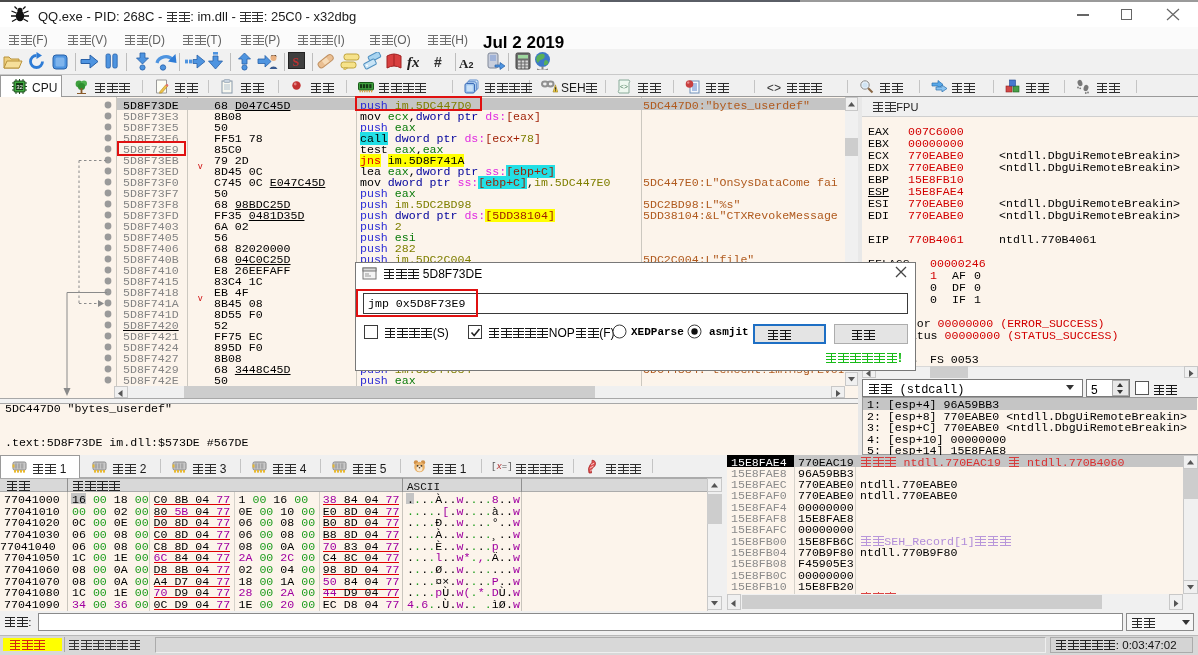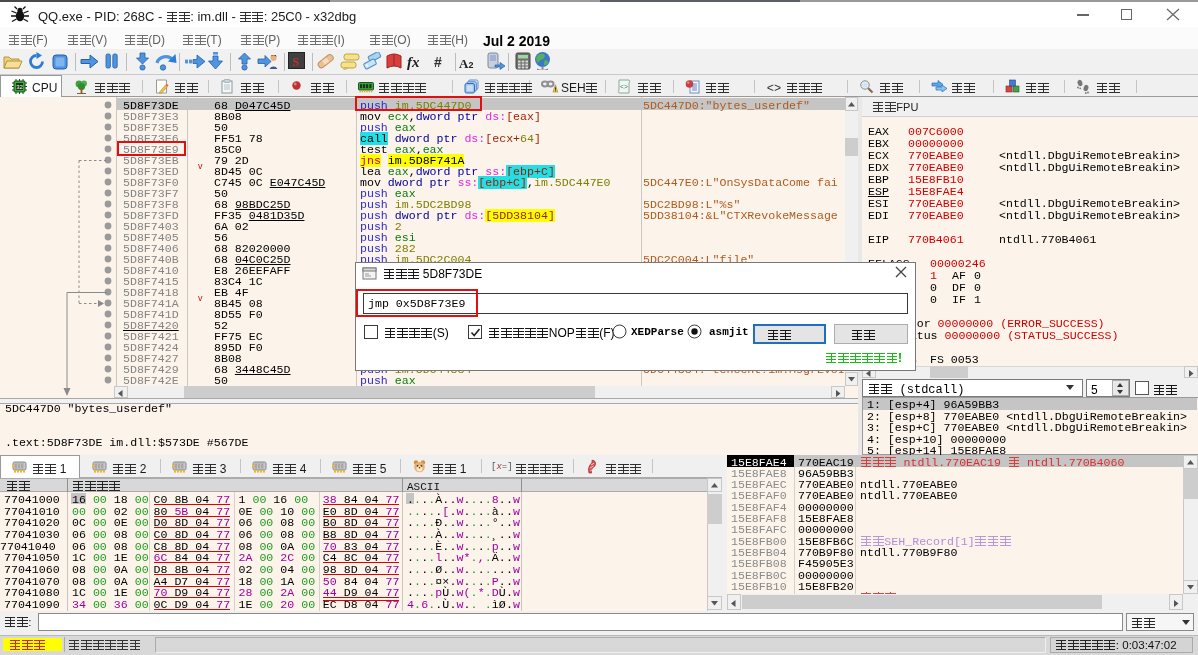--- a/index.html
+++ b/index.html
@@ -31,21 +31,21 @@
   </svg>
 <div class="a" style="left:0px;top:27px;width:1198px;height:22px;background:#FBFBFB"></div>
 <div class="a" style="left:8px;top:33px;font-size:12px;color:#606060;white-space:pre"><i class="cj"></i><i class="cj"></i>(F)</div>
 <div class="a" style="left:67px;top:33px;font-size:12px;color:#606060;white-space:pre"><i class="cj"></i><i class="cj"></i>(V)</div>
 <div class="a" style="left:124px;top:33px;font-size:12px;color:#606060;white-space:pre"><i class="cj"></i><i class="cj"></i>(D)</div>
 <div class="a" style="left:182px;top:33px;font-size:12px;color:#606060;white-space:pre"><i class="cj"></i><i class="cj"></i>(T)</div>
 <div class="a" style="left:240px;top:33px;font-size:12px;color:#606060;white-space:pre"><i class="cj"></i><i class="cj"></i>(P)</div>
 <div class="a" style="left:297px;top:33px;font-size:12px;color:#606060;white-space:pre"><i class="cj"></i><i class="cj"></i><i class="cj"></i>(I)</div>
 <div class="a" style="left:369px;top:33px;font-size:12px;color:#606060;white-space:pre"><i class="cj"></i><i class="cj"></i>(O)</div>
 <div class="a" style="left:427px;top:33px;font-size:12px;color:#606060;white-space:pre"><i class="cj"></i><i class="cj"></i>(H)</div>
-<div class="a" style="left:483px;top:33px;font-size:14px;color:#000;font-family:'Liberation Sans';white-space:pre"><b>Jul 2 2019</b></div>
+<div class="a" style="left:483px;top:33px;font-size:17px;color:#000;font-family:'Liberation Sans';white-space:pre"><b>Jul 2 2019</b></div>
 <div class="a" style="left:0px;top:49px;width:1198px;height:26px;background:#F1F1F1;border-bottom:1px solid #C9C9C9"></div>
 <div class="a" style="left:75px;top:53px;width:1px;height:18px;background:#BDBDBD"></div>
 <div class="a" style="left:126px;top:53px;width:1px;height:18px;background:#BDBDBD"></div>
 <div class="a" style="left:179px;top:53px;width:1px;height:18px;background:#BDBDBD"></div>
 <div class="a" style="left:230px;top:53px;width:1px;height:18px;background:#BDBDBD"></div>
 <div class="a" style="left:283.5px;top:53px;width:1px;height:18px;background:#BDBDBD"></div>
 <div class="a" style="left:311.5px;top:53px;width:1px;height:18px;background:#BDBDBD"></div>
 <div class="a" style="left:455px;top:53px;width:1px;height:18px;background:#BDBDBD"></div>
 <div class="a" style="left:508px;top:53px;width:1px;height:18px;background:#BDBDBD"></div>
 <svg class="a" style="left:3px;top:53px" width="20" height="17" viewBox="0 0 20 17">
@@ -329,21 +329,21 @@
     <circle cx="4" cy="4" r="3.4" fill="#9A9A9A"></circle>
   </svg>
 <div class="a mono" style="left:123px;top:122px;"><span style="color:#848484">5D8F73E5</span></div>
 <div class="a mono" style="left:214px;top:122px;"><span style="color:#000">50</span></div>
 <div class="a mono" style="left:360px;top:122px;"><span class="kp">push</span> <span class="reg">eax</span></div>
 <svg class="a" style="left:104px;top:123px" width="8" height="8">
     <circle cx="4" cy="4" r="3.4" fill="#9A9A9A"></circle>
   </svg>
 <div class="a mono" style="left:123px;top:133px;"><span style="color:#848484">5D8F73E6</span></div>
 <div class="a mono" style="left:214px;top:133px;"><span style="color:#000">FF51 78</span></div>
-<div class="a mono" style="left:360px;top:133px;"><span class="cbg kk">call</span> <span class="dp">dword ptr</span> <span class="sg">ds:</span><span class="mem">[ecx+</span><span class="num">64</span><span class="mem">]</span></div>
+<div class="a mono" style="left:360px;top:133px;"><span class="cbg kk">call</span> <span class="dp">dword ptr</span> <span class="sg">ds:</span><span class="mem">[ecx+</span><span class="num">78</span><span class="mem">]</span></div>
 <svg class="a" style="left:104px;top:134px" width="8" height="8">
     <circle cx="4" cy="4" r="3.4" fill="#9A9A9A"></circle>
   </svg>
 <div class="a mono" style="left:123px;top:144px;"><span style="color:#848484">5D8F73E9</span></div>
 <div class="a mono" style="left:214px;top:144px;"><span style="color:#000">85C0</span></div>
 <div class="a mono" style="left:360px;top:144px;"><span class="kk">test</span> <span class="reg">eax</span>,<span class="reg">eax</span></div>
 <svg class="a" style="left:104px;top:145px" width="8" height="8">
     <circle cx="4" cy="4" r="3.4" fill="#9A9A9A"></circle>
   </svg>
 <div class="a mono" style="left:123px;top:155px;"><span style="color:#848484">5D8F73EB</span></div>
@@ -772,21 +772,21 @@
 <div class="a mono" style="left:4px;top:564.02px;">77041060</div>
 <div class="a mono" style="left:72px;top:564.02px;"><span style="word-spacing:0px;display:inline-block;height:11px"><span style="color:#000">08</span> <span style="color:#1F9D1F">00</span> <span style="color:#000">0A</span> <span style="color:#1F9D1F">00</span></span></div>
 <div class="a mono" style="left:153.5px;top:564.02px;"><span style="word-spacing:0px;border-bottom:1.6px solid #E00000;display:inline-block;height:11px"><span style="color:#000">D8</span> <span style="color:#000">8B</span> <span style="color:#000">04</span> <span style="color:#A000A0">77</span></span></div>
 <div class="a mono" style="left:238.5px;top:564.02px;"><span style="word-spacing:0px;display:inline-block;height:11px"><span style="color:#000">02</span> <span style="color:#1F9D1F">00</span> <span style="color:#000">04</span> <span style="color:#1F9D1F">00</span></span></div>
 <div class="a mono" style="left:322.8px;top:564.02px;"><span style="word-spacing:0px;border-bottom:1.6px solid #E00000;display:inline-block;height:11px"><span style="color:#000">98</span> <span style="color:#000">8D</span> <span style="color:#000">04</span> <span style="color:#A000A0">77</span></span></div>
 <div class="a mono" style="left:407px;top:564.02px;"><span style="letter-spacing:.1px"><span style="color:#000">.</span><span style="color:#1F9D1F">.</span><span style="color:#000">.</span><span style="color:#1F9D1F">.</span><span style="color:#000">Ø</span><span style="color:#000">.</span><span style="color:#000">.</span><span style="color:#A000A0">w</span><span style="color:#000">.</span><span style="color:#1F9D1F">.</span><span style="color:#000">.</span><span style="color:#1F9D1F">.</span><span style="color:#000">.</span><span style="color:#000">.</span><span style="color:#000">.</span><span style="color:#A000A0">w</span></span></div>
 <div class="a mono" style="left:4px;top:575.69px;">77041070</div>
 <div class="a mono" style="left:72px;top:575.69px;"><span style="word-spacing:0px;display:inline-block;height:11px"><span style="color:#000">08</span> <span style="color:#1F9D1F">00</span> <span style="color:#000">0A</span> <span style="color:#1F9D1F">00</span></span></div>
 <div class="a mono" style="left:153.5px;top:575.69px;"><span style="word-spacing:0px;border-bottom:1.6px solid #E00000;display:inline-block;height:11px"><span style="color:#000">A4</span> <span style="color:#000">D7</span> <span style="color:#000">04</span> <span style="color:#A000A0">77</span></span></div>
 <div class="a mono" style="left:238.5px;top:575.69px;"><span style="word-spacing:0px;display:inline-block;height:11px"><span style="color:#000">18</span> <span style="color:#1F9D1F">00</span> <span style="color:#000">1A</span> <span style="color:#1F9D1F">00</span></span></div>
-<div class="a mono" style="left:322.8px;top:575.69px;"><span style="word-spacing:0px;border-bottom:1.6px solid #E00000;display:inline-block;height:25px"><span style="color:#A000A0">50</span> <span style="color:#000">84</span> <span style="color:#000">04</span> <span style="color:#A000A0">77</span></span></div>
+<div class="a mono" style="left:322.8px;top:575.69px;"><span style="word-spacing:0px;border-bottom:1.6px solid #E00000;display:inline-block;height:14px"><span style="color:#A000A0">50</span> <span style="color:#000">84</span> <span style="color:#000">04</span> <span style="color:#A000A0">77</span></span></div>
 <div class="a mono" style="left:407px;top:575.69px;"><span style="letter-spacing:.1px"><span style="color:#000">.</span><span style="color:#1F9D1F">.</span><span style="color:#000">.</span><span style="color:#1F9D1F">.</span><span style="color:#000">¤</span><span style="color:#000">×</span><span style="color:#000">.</span><span style="color:#A000A0">w</span><span style="color:#000">.</span><span style="color:#1F9D1F">.</span><span style="color:#000">.</span><span style="color:#1F9D1F">.</span><span style="color:#A000A0">P</span><span style="color:#000">.</span><span style="color:#000">.</span><span style="color:#A000A0">w</span></span></div>
 <div class="a mono" style="left:4px;top:587.36px;">77041080</div>
 <div class="a mono" style="left:72px;top:587.36px;"><span style="word-spacing:0px;display:inline-block;height:11px"><span style="color:#000">1C</span> <span style="color:#1F9D1F">00</span> <span style="color:#000">1E</span> <span style="color:#1F9D1F">00</span></span></div>
 <div class="a mono" style="left:153.5px;top:587.36px;"><span style="word-spacing:0px;border-bottom:1.6px solid #E00000;display:inline-block;height:11px"><span style="color:#A000A0">70</span> <span style="color:#000">D9</span> <span style="color:#000">04</span> <span style="color:#A000A0">77</span></span></div>
 <div class="a mono" style="left:238.5px;top:587.36px;"><span style="word-spacing:0px;display:inline-block;height:11px"><span style="color:#A000A0">28</span> <span style="color:#1F9D1F">00</span> <span style="color:#A000A0">2A</span> <span style="color:#1F9D1F">00</span></span></div>
 <div class="a mono" style="left:322.8px;top:587.36px;"><span style="word-spacing:0px;border-bottom:1.6px solid #E00000;display:inline-block;height:11px"><span style="color:#A000A0">44</span> <span style="color:#000">D9</span> <span style="color:#000">04</span> <span style="color:#A000A0">77</span></span></div>
 <div class="a mono" style="left:407px;top:587.36px;"><span style="letter-spacing:.1px"><span style="color:#000">.</span><span style="color:#1F9D1F">.</span><span style="color:#000">.</span><span style="color:#1F9D1F">.</span><span style="color:#A000A0">p</span><span style="color:#000">Ù</span><span style="color:#000">.</span><span style="color:#A000A0">w</span><span style="color:#A000A0">(</span><span style="color:#1F9D1F">.</span><span style="color:#A000A0">*</span><span style="color:#1F9D1F">.</span><span style="color:#A000A0">D</span><span style="color:#000">Ù</span><span style="color:#000">.</span><span style="color:#A000A0">w</span></span></div>
 <div class="a mono" style="left:4px;top:599.03px;">77041090</div>
 <div class="a mono" style="left:72px;top:599.03px;"><span style="word-spacing:0px;display:inline-block;height:11px"><span style="color:#A000A0">34</span> <span style="color:#1F9D1F">00</span> <span style="color:#A000A0">36</span> <span style="color:#1F9D1F">00</span></span></div>
 <div class="a mono" style="left:153.5px;top:599.03px;"><span style="word-spacing:0px;border-bottom:1.6px solid #E00000;display:inline-block;height:11px"><span style="color:#000">0C</span> <span style="color:#000">D9</span> <span style="color:#000">04</span> <span style="color:#A000A0">77</span></span></div>

